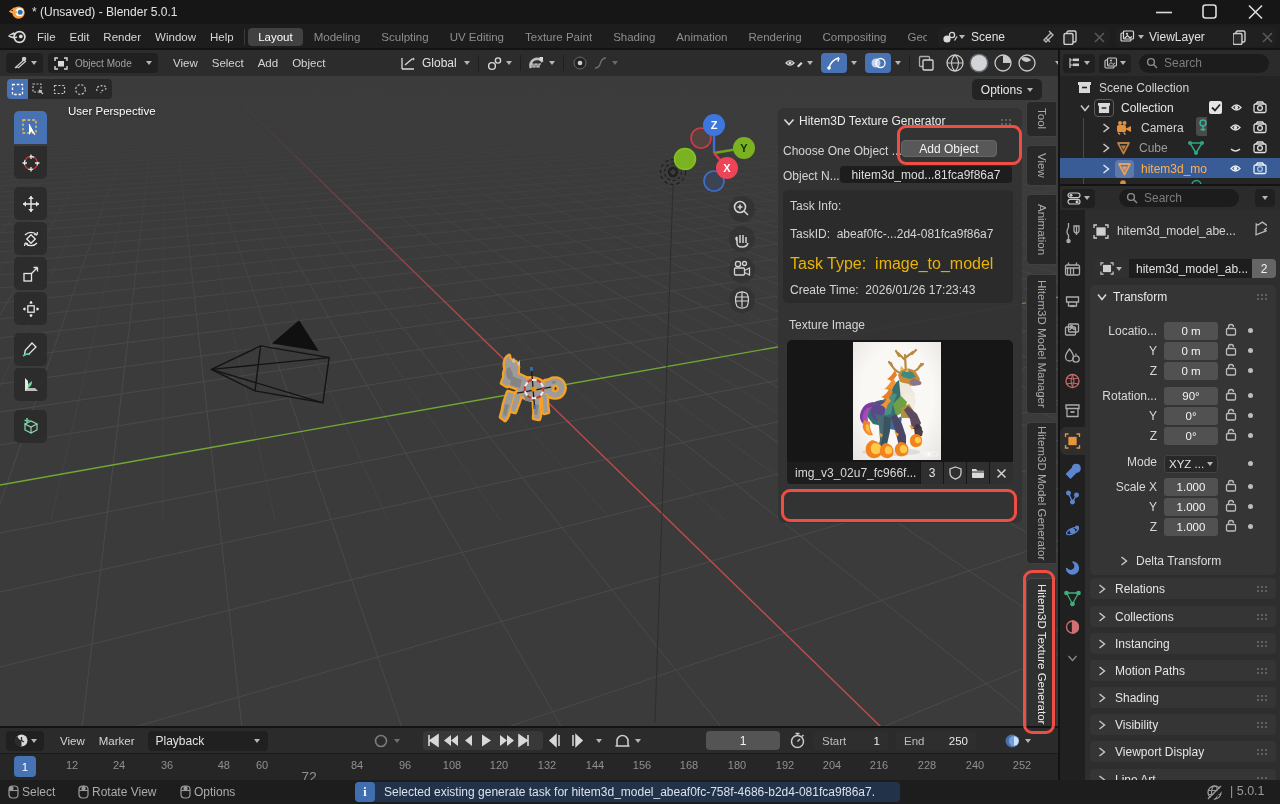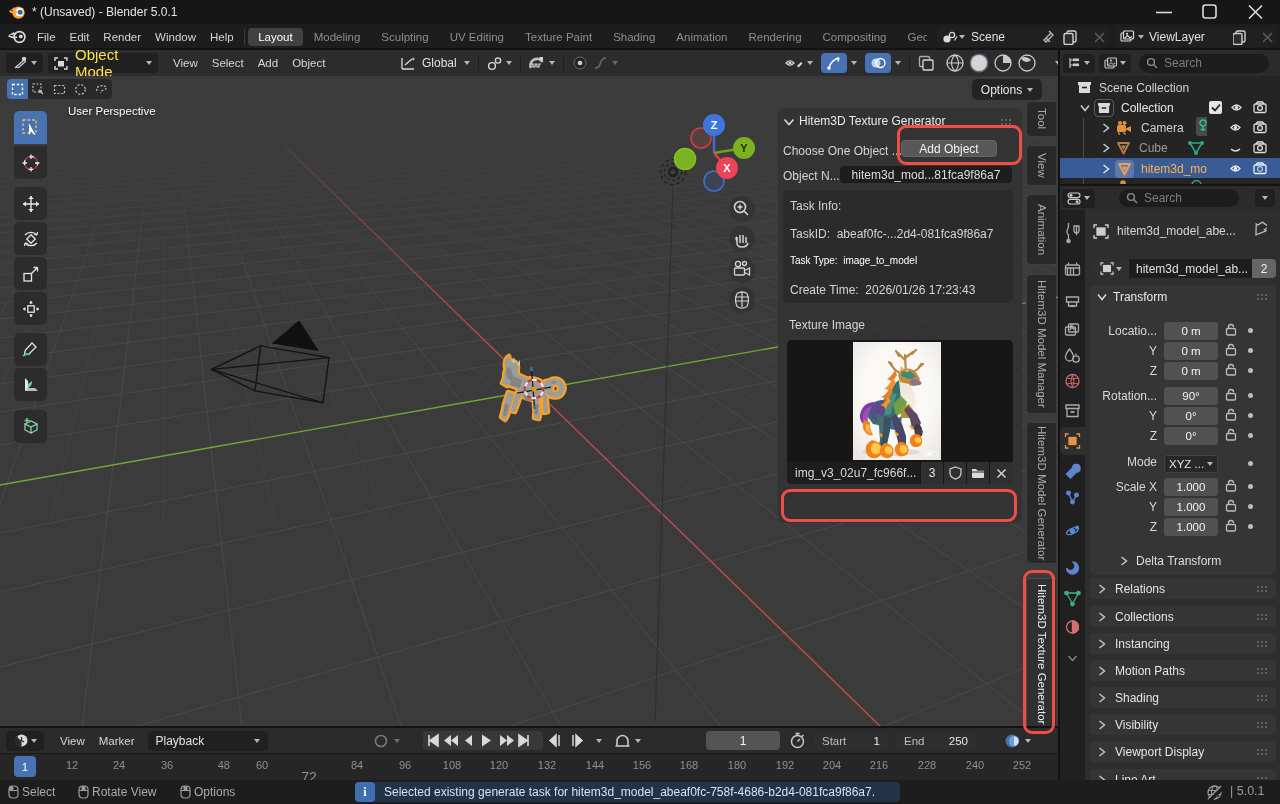--- a/index.html
+++ b/index.html
@@ -99,21 +99,21 @@
             <circle cx="11" cy="3" r="2.2" fill="#cdcdcd"></circle>
             <path d="M2 12 l3 0 -1.5 -2.5z" fill="#cdcdcd"></path>
           </svg>
     <span class="carr" style="margin-left:2px;"></span>
   </div>
   <div class="hdrbtn row" style="width:110px;height:20px;margin-left:5px;padding:0 6px;justify-content:flex-start;">
     <svg width="14" height="13" viewBox="0 0 14 13">
             <path d="M1 4 V1 h3 M10 1 h3 v3 M13 9 v3 h-3 M4 12 H1 V9" stroke="#d9d9d9" stroke-width="1.4" fill="none"></path>
             <rect x="4" y="4" width="6" height="5.5" fill="#d9d9d9"></rect>
           </svg>
-    <span style="color:#fde047;font-size:15px;margin-left:7px;flex:1;">Object Mode</span>
+    <span style="color:#a3a3a3;font-size:10px;margin-left:7px;flex:1;">Object Mode</span>
     <span class="carr"></span>
   </div>
   <div class="menuitem" style="margin-left:8px;">View</div>
   <div class="menuitem">Select</div>
   <div class="menuitem">Add</div>
   <div class="menuitem">Object</div>
   <div class="abs row" style="left:400px;top:3px;height:20px;">
     <svg width="17" height="15" viewBox="0 0 17 15">
             <path d="M2 13 V2 M2 13 H14" stroke="#d9d9d9" stroke-width="1.3"></path>
             <path d="M5 9 l7 -6 m0 6 0" stroke="#d9d9d9" stroke-width="1.3"></path>
@@ -419,21 +419,21 @@
 
   <div class="abs" style="left:5px;top:36px;color:#d4d4d4;font-size:12px;">Choose One Object ...</div>
   <div class="abs" style="left:123px;top:32px;width:96px;height:16px;background:#585858;border:1px solid #666;border-radius:4px;color:#f2f2f2;font-size:12px;display:flex;align-items:center;justify-content:center;padding-top:1px;height:17px;">Add Object</div>
 
   <div class="abs" style="left:5px;top:61px;color:#d4d4d4;font-size:12px;">Object N...</div>
   <div class="abs" style="left:62px;top:58px;width:172px;height:17px;background:#1d1d1d;border-radius:4px;color:#dedede;font-size:12px;display:flex;align-items:center;justify-content:center;">hitem3d_mod...81fca9f86a7</div>
 
   <div class="abs" style="left:5px;top:82px;width:230px;height:113px;background:#2b2b2b;border-radius:5px;"></div>
   <div class="abs" style="left:12px;top:91px;color:#d4d4d4;font-size:12px;">Task Info:</div>
   <div class="abs" style="left:12px;top:119px;color:#d4d4d4;font-size:12px;">TaskID:&nbsp; abeaf0fc-...2d4-081fca9f86a7</div>
-  <div class="abs" style="left:12px;top:147px;color:#ffffff;font-size:10px;">Task Type:&nbsp; image_to_model</div>
+  <div class="abs" style="left:12px;top:147px;color:#eab308;font-size:16px;">Task Type:&nbsp; image_to_model</div>
   <div class="abs" style="left:12px;top:175px;color:#d4d4d4;font-size:12px;">Create Time:&nbsp; 2026/01/26 17:23:43</div>
 
   <div class="abs" style="left:11px;top:210px;color:#d4d4d4;font-size:12px;">Texture Image</div>
   <div class="abs" style="left:9px;top:232px;width:226px;height:122px;background:#161616;border-radius:5px 5px 0 0;"></div>
   <svg class="abs" style="left:75px;top:234px;" width="88" height="118" viewBox="0 0 88 118">
     <rect width="88" height="118" fill="#f4f2ef"></rect>
     <g id="unicol">
           <radialGradient id="pvig" cx="0.5" cy="0.45" r="0.75">
             <stop offset="0.55" stop-color="#faf8f5"></stop>
             <stop offset="1" stop-color="#e6e3df"></stop>

